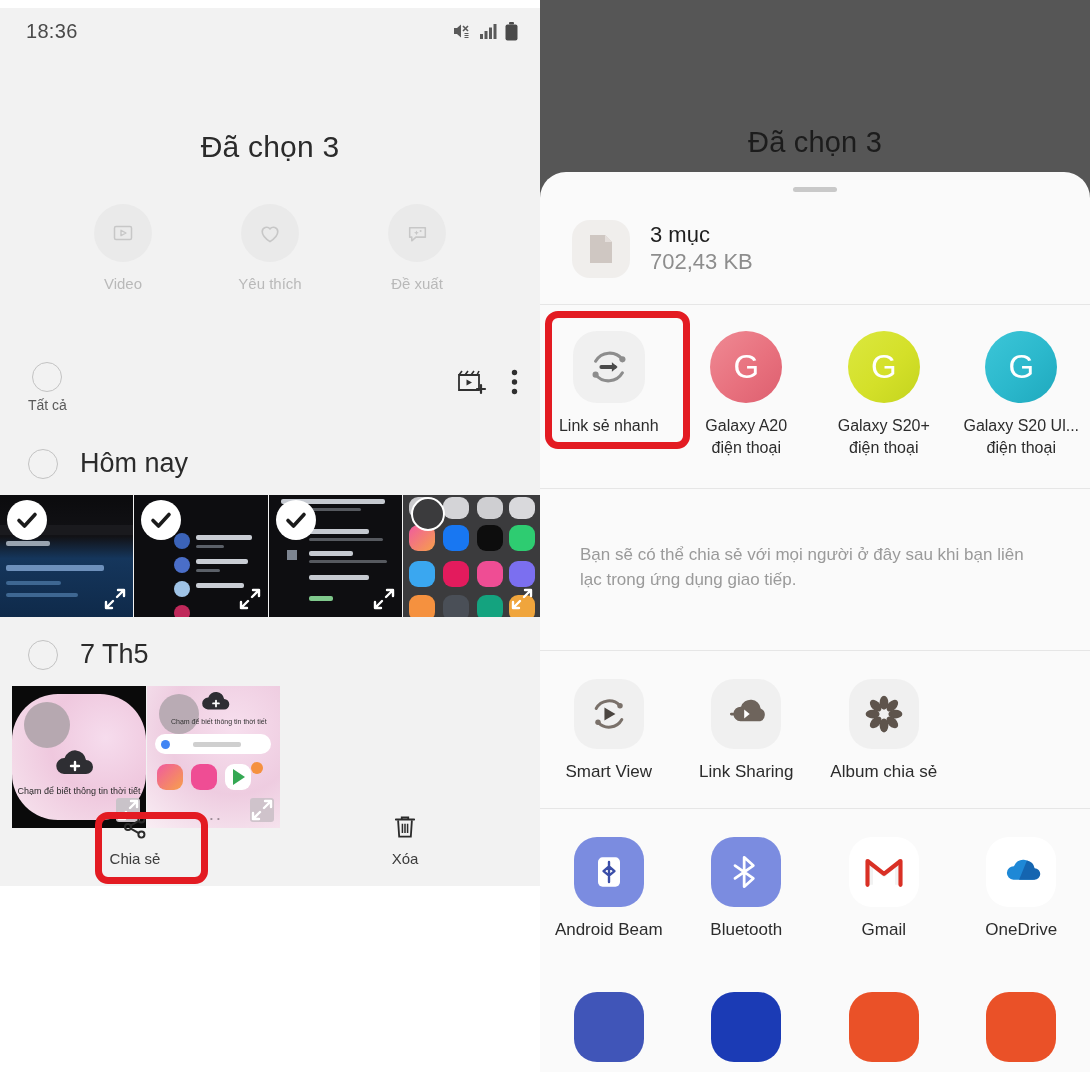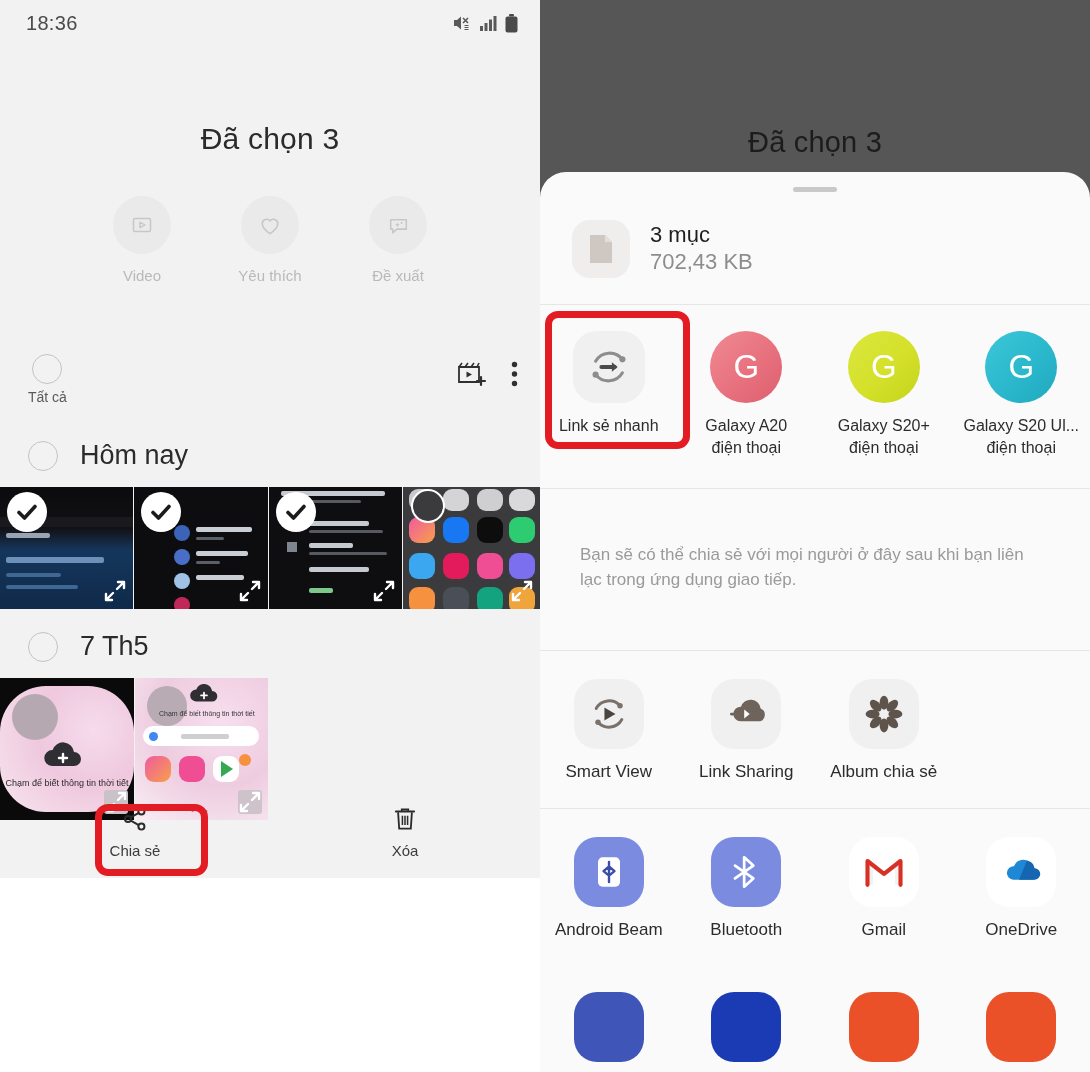--- a/index.html
+++ b/index.html
@@ -10,36 +10,37 @@
     overflow: hidden;
   }
   .screen { position: relative; width: 1090px; height: 1072px; display: flex; }
 
   
   .panel-left {
     position: relative;
     width: 540px; height: 878px;
     background: #f2f2f2;
     overflow: hidden;
+    margin-top: 8px;
   }
   .statusbar {
     height: 46px; display: flex; align-items: center;
     justify-content: space-between; padding: 0 22px 0 26px;
   }
   .status-time { font-size: 20px; color: #4a4a4a; letter-spacing: .3px; }
   .status-icons { display: flex; align-items: center; gap: 7px; }
   .ico-mute, .ico-signal, .ico-batt { display: block; }
 
   .sel-title {
     text-align: center; font-size: 30px; color: #2b2b2b;
     margin-top: 76px; font-weight: 400; letter-spacing: .2px;
   }
 
   .quickrow {
-    display: flex; justify-content: center; gap: 50px;
+    display: flex; justify-content: center; gap: 69px;
     margin-top: 40px;
   }
   .qitem { width: 78px; display: flex; flex-direction: column; align-items: center; }
   .qcirc {
     width: 58px; height: 58px; border-radius: 50%;
     background: #eaeaea; display: flex; align-items: center; justify-content: center;
   }
   .qlabel { margin-top: 13px; font-size: 15px; color: #b9b9b9; white-space: nowrap; }
 
   .allrow {
@@ -64,21 +65,21 @@
   .thumb.w3 { width: 134px; } .thumb.w4 { width: 138px; }
   .thumb + .thumb { margin-left: 1px; }
   .check {
     position: absolute; left: 7px; top: 5px; width: 40px; height: 40px;
     border-radius: 50%; background: #ffffff;
     display: flex; align-items: center; justify-content: center;
   }
   .expand { position: absolute; right: 6px; bottom: 6px; width: 24px; height: 24px; }
 
   .dayrow2 { display: flex; align-items: center; gap: 22px; padding-left: 28px; margin-top: 22px; }
-  .thumbrow2 { display: flex; margin-top: 16px; }
+  .thumbrow2 { display: flex; margin-top: 16px; padding-left: 12px; }
   .thumb2 { position: relative; height: 142px; overflow: hidden; }
   .thumb2.a { width: 134px; } .thumb2.b { width: 133px; margin-left: 1px; }
 
   .bottombar {
     position: absolute; left: 0; bottom: 0; width: 540px; height: 92px;
     display: flex;
   }
   .bbtn {
     position: relative; width: 50%; display: flex; flex-direction: column;
     align-items: center; justify-content: center; gap: 9px;

